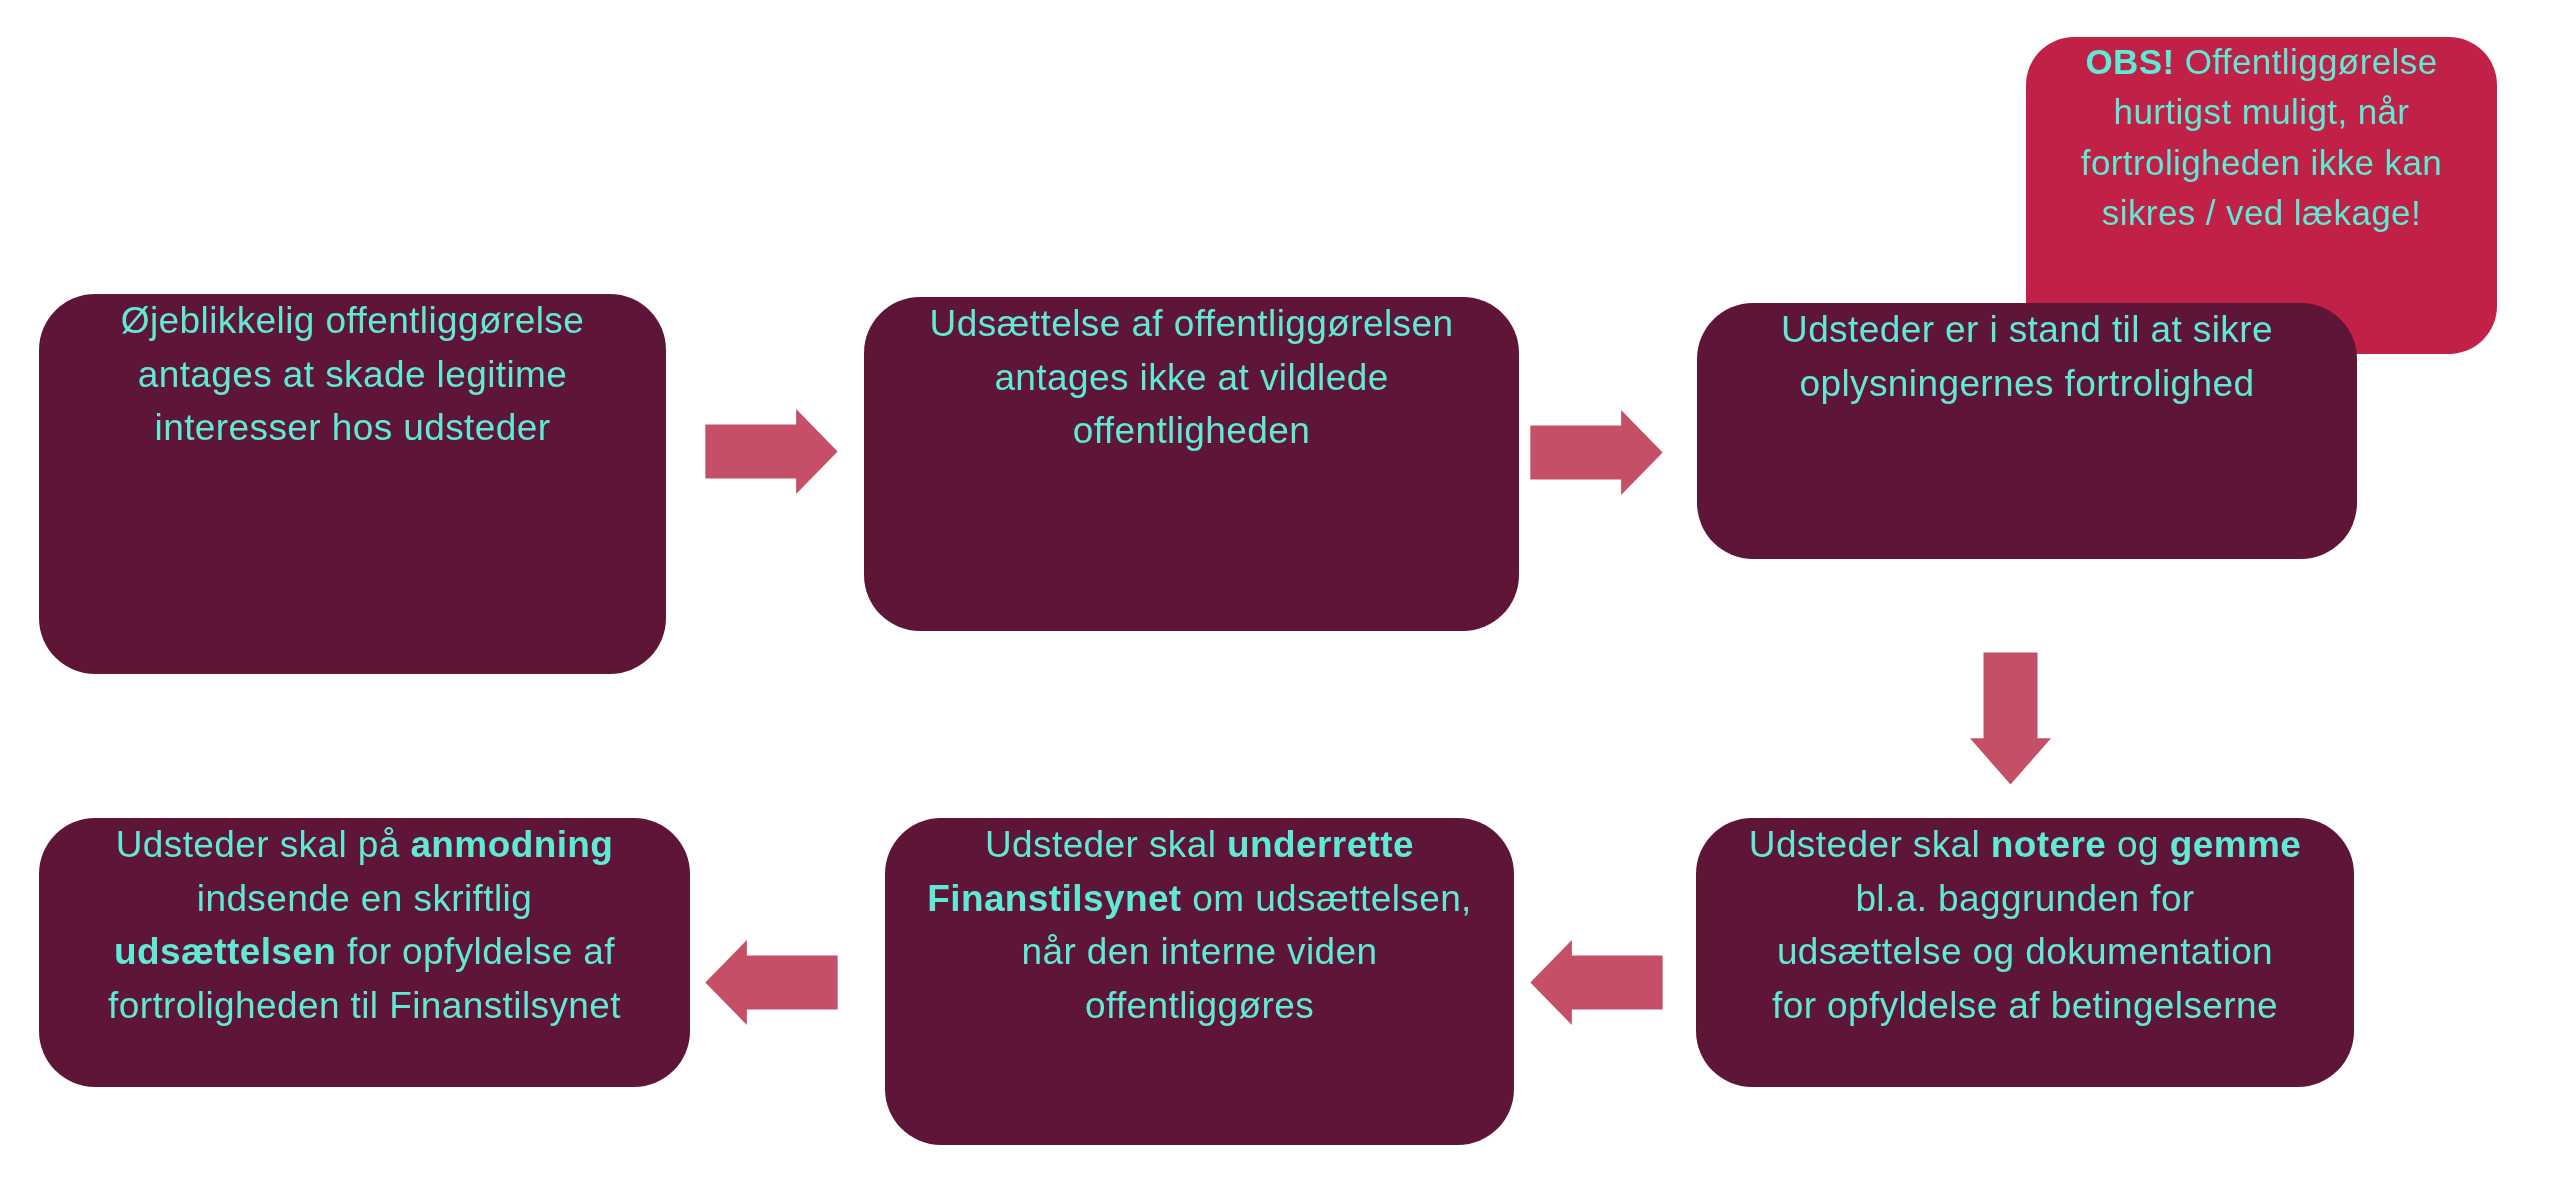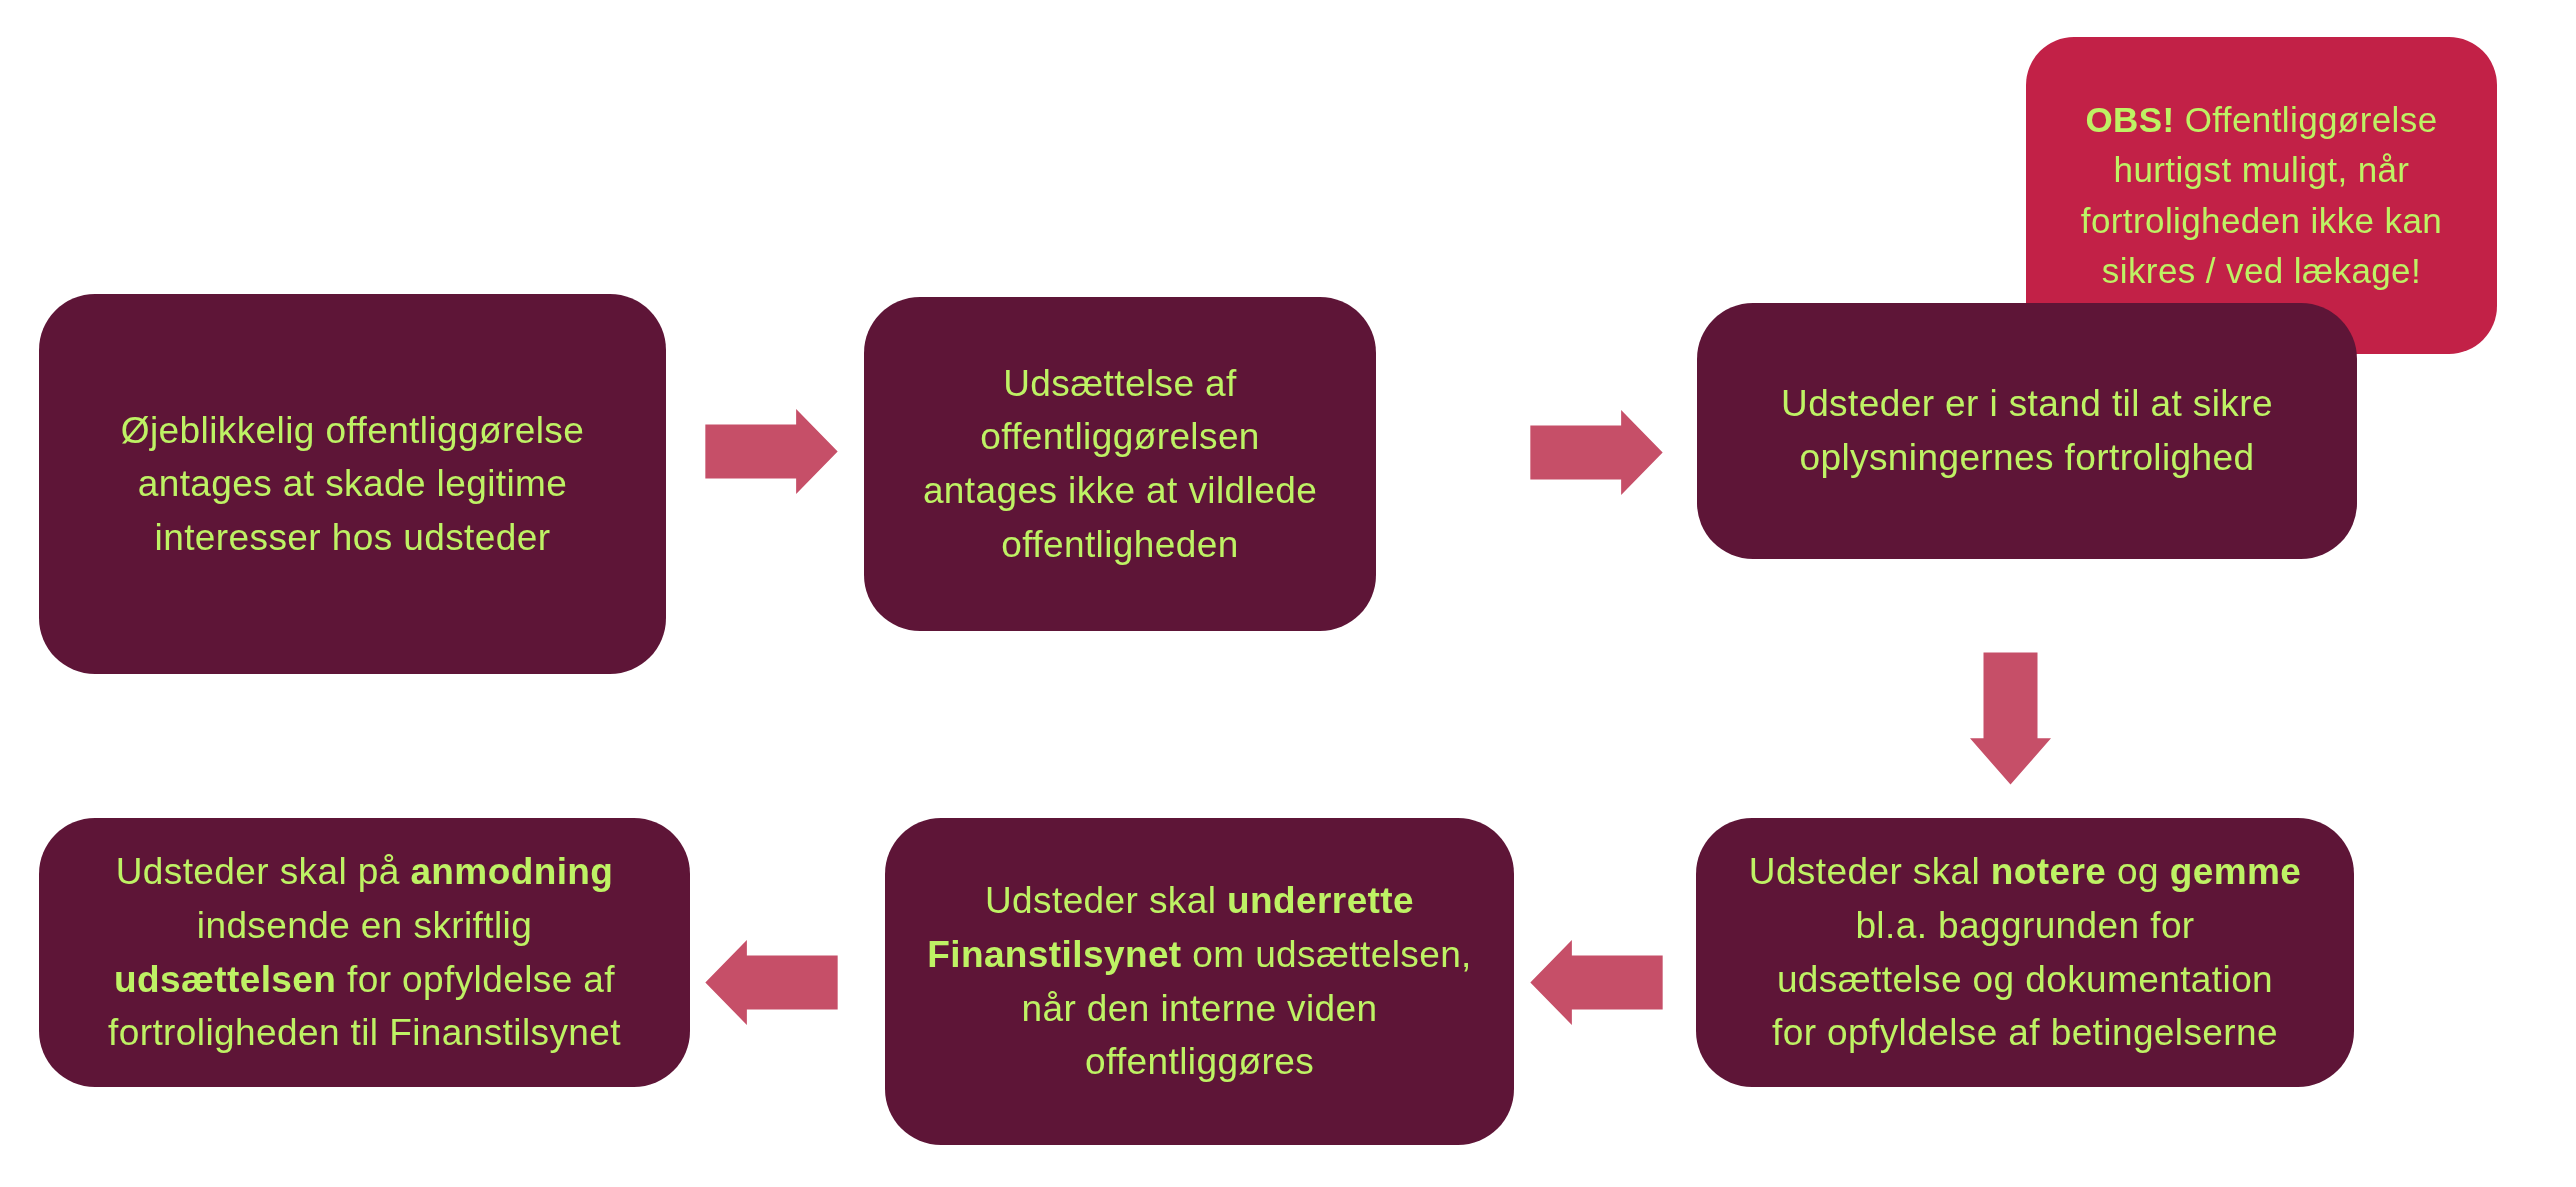--- a/index.html
+++ b/index.html
@@ -11,23 +11,23 @@
   .canvas {
     position: relative;
     width: 2576px;
     height: 1188px;
     background: #ffffff;
     overflow: hidden;
   }
   .box {
     position: absolute;
     display: flex;
-    align-items: center;
+    align-items: flex-start;
     justify-content: center;
-    color: #bef264;
+    color: #5eead4;
     box-sizing: border-box;
     padding: 0 4px;
   }
   .step {
     background: #5E1537;
     border-radius: 56px;
     z-index: 2;
   }
   .callout {
     background: #C22147;
@@ -50,21 +50,21 @@
     font-weight: 700;
   }
   .arr {
     position: absolute;
     z-index: 3;
     display: block;
   }
   
   .pos-obs       { left: 2026px; top: 37px;  width: 471px; height: 317px; }
   .pos-top-1     { left: 39px;   top: 294px; width: 627px; height: 380px; }
-  .pos-top-2     { left: 864px;  top: 297px; width: 512px; height: 334px; }
+  .pos-top-2     { left: 864px;  top: 297px; width: 655px; height: 334px; }
   .pos-top-3     { left: 1697px; top: 303px; width: 660px; height: 256px; }
   .pos-bot-right { left: 1696px; top: 818px; width: 658px; height: 269px; }
   .pos-bot-mid   { left: 885px;  top: 818px; width: 629px; height: 327px; }
   .pos-bot-left  { left: 39px;   top: 818px; width: 651px; height: 269px; }
   .pos-a1 { left: 705px;  top: 409px; width: 133px; height: 85px; }
   .pos-a2 { left: 1530px; top: 410px; width: 133px; height: 85px; }
   .pos-ad { left: 1970px; top: 652px; width: 81px;  height: 133px; }
   .pos-a3 { left: 1530px; top: 940px; width: 133px; height: 85px; }
   .pos-a4 { left: 705px;  top: 940px; width: 133px; height: 85px; }
 </style>

